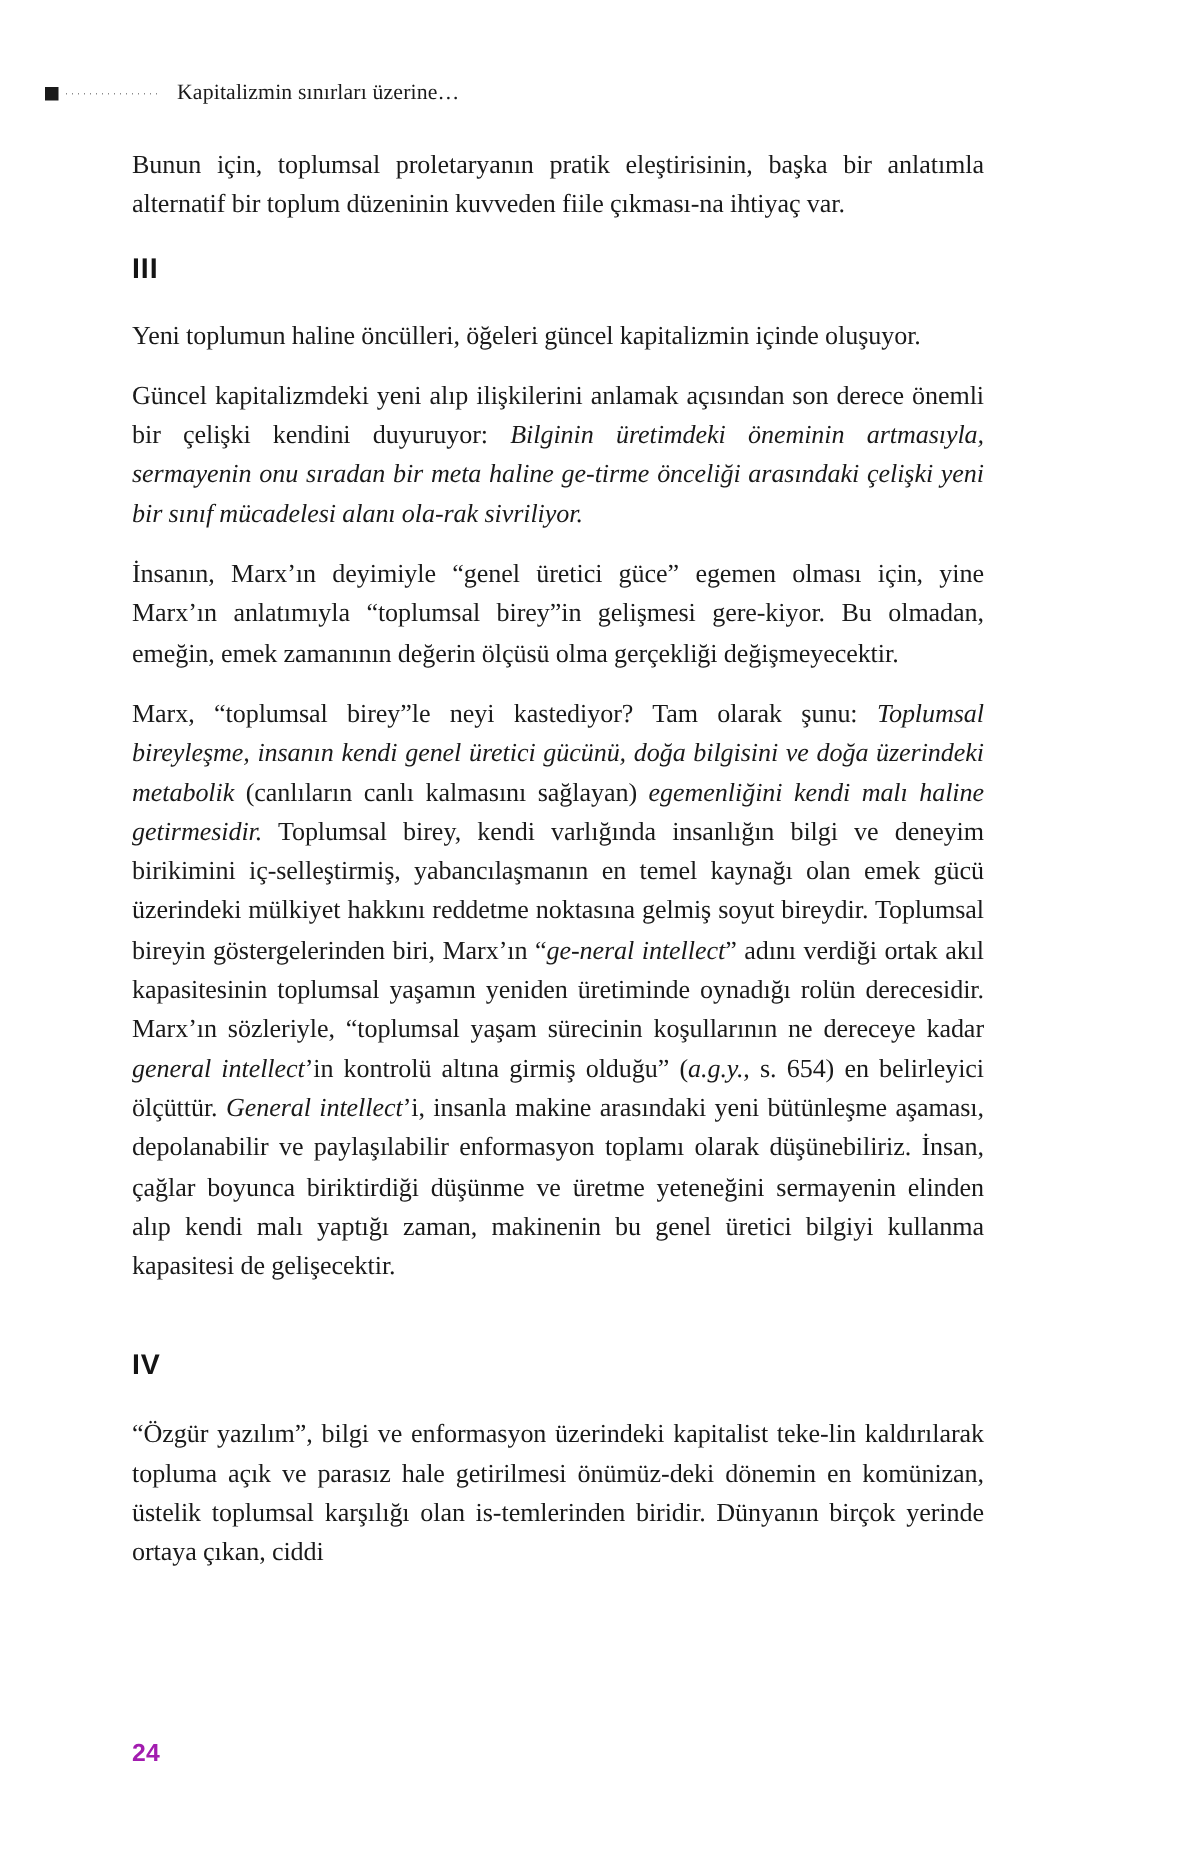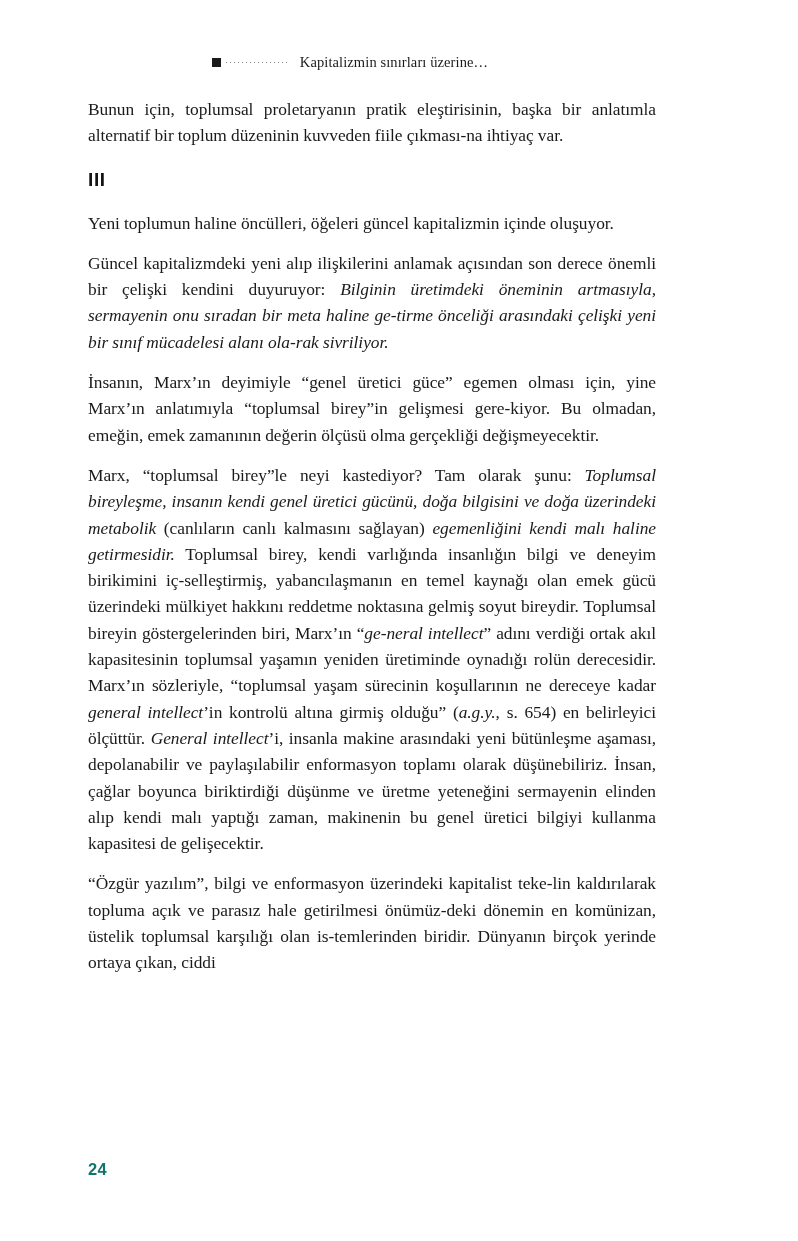--- a/index.html
+++ b/index.html
@@ -21,21 +21,20 @@
 
   
   .header {
     position: absolute;
     left: 30px;
     top: 50px;
     width: 640px;
     height: 24px;
     display: flex;
     align-items: center;
-    justify-content: center;
   }
   .header-square {
     width: 9px;
     height: 9px;
     background: #1a1a1a;
     flex: 0 0 auto;
     margin-right: 5px;
   }
   .header-leader {
     flex: 0 0 64px;
@@ -92,21 +91,21 @@
   .section-4 { margin: 44px 0 20px 0; }
 
   
   .folio {
     position: absolute;
     left: 88px;
     top: 1160px;
     font-family: "Liberation Sans", "DejaVu Sans", sans-serif;
     font-weight: bold;
     font-size: 16.5px;
-    color: #0f766e;
+    color: #a21caf;
     letter-spacing: 0.2px;
   }
 </style>
 </head>
 <body>
 
 <div class="page">
 
   <div class="header">
     <span class="header-square"></span>
@@ -121,20 +120,21 @@
     <div class="section-num section-3">III</div>
 
     <p class="body">Yeni toplumun haline öncülleri, öğeleri güncel kapitalizmin içinde oluşuyor.</p>
 
     <p class="body"><span>Güncel kapitalizmdeki yeni alıp ilişkilerini anlamak açısından son derece önemli bir çelişki kendini duyuruyor: </span><span class="it">Bilginin üretimdeki öneminin artmasıyla, sermayenin onu sıradan bir meta haline ge-tirme önceliği arasındaki çelişki yeni bir sınıf mücadelesi alanı ola-rak sivriliyor.</span></p>
 
     <p class="body">İnsanın, Marx’ın deyimiyle “genel üretici güce” egemen olması için, yine Marx’ın anlatımıyla “toplumsal birey”in gelişmesi gere-kiyor. Bu olmadan, emeğin, emek zamanının değerin ölçüsü olma gerçekliği değişmeyecektir.</p>
 
     <p class="body"><span>Marx, “toplumsal birey”le neyi kastediyor? Tam olarak şunu: </span><span class="it">Toplumsal bireyleşme, insanın kendi genel üretici gücünü, doğa bilgisini ve doğa üzerindeki metabolik</span><span> (canlıların canlı kalmasını sağlayan) </span><span class="it">egemenliğini kendi malı haline getirmesidir.</span><span> Toplumsal birey, kendi varlığında insanlığın bilgi ve deneyim birikimini iç-selleştirmiş, yabancılaşmanın en temel kaynağı olan emek gücü üzerindeki mülkiyet hakkını reddetme noktasına gelmiş soyut bireydir. Toplumsal bireyin göstergelerinden biri, Marx’ın “</span><span class="it">ge-neral intellect</span><span>” adını verdiği ortak akıl kapasitesinin toplumsal yaşamın yeniden üretiminde oynadığı rolün derecesidir. Marx’ın sözleriyle, “toplumsal yaşam sürecinin koşullarının ne dereceye kadar </span><span class="it">general intellect</span><span>’in kontrolü altına girmiş olduğu” (</span><span class="it">a.g.y.</span><span>, s. 654) en belirleyici ölçüttür. </span><span class="it">General intellect</span><span>’i, insanla makine arasındaki yeni bütünleşme aşaması, depolanabilir ve paylaşılabilir enformasyon toplamı olarak düşünebiliriz. İnsan, çağlar boyunca biriktirdiği düşünme ve üretme yeteneğini sermayenin elinden alıp kendi malı yaptığı zaman, makinenin bu genel üretici bilgiyi kullanma kapasitesi de gelişecektir.</span></p>
 
+    <div class="section-num section-4">IV</div>
 
     <p class="body">“Özgür yazılım”, bilgi ve enformasyon üzerindeki kapitalist teke-lin kaldırılarak topluma açık ve parasız hale getirilmesi önümüz-deki dönemin en komünizan, üstelik toplumsal karşılığı olan is-temlerinden biridir. Dünyanın birçok yerinde ortaya çıkan, ciddi</p>
 
   </div>
 
   <div class="folio">24</div>
 
 </div>
 
 </body></html>

